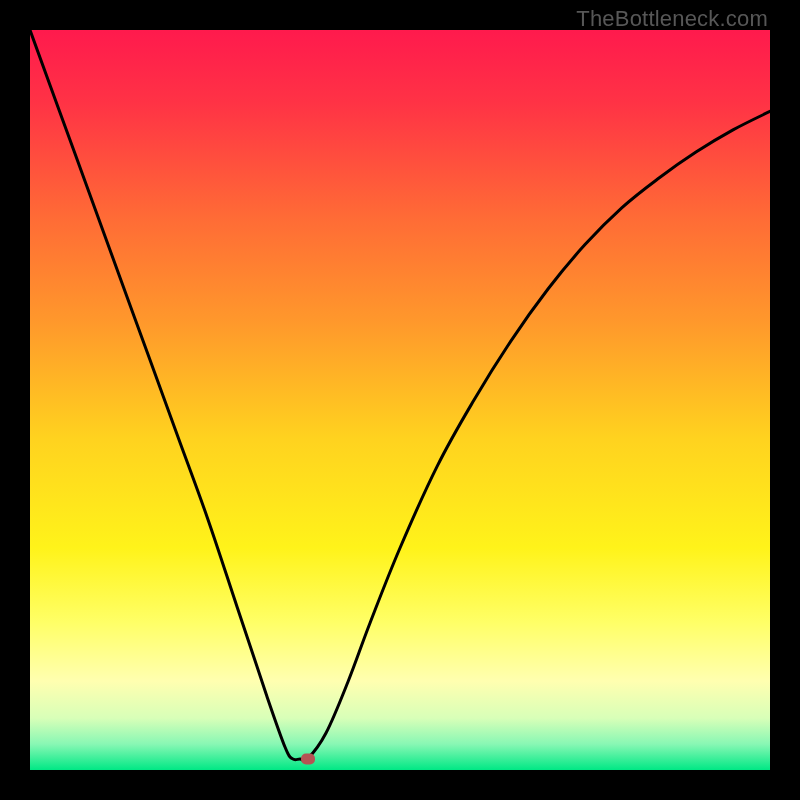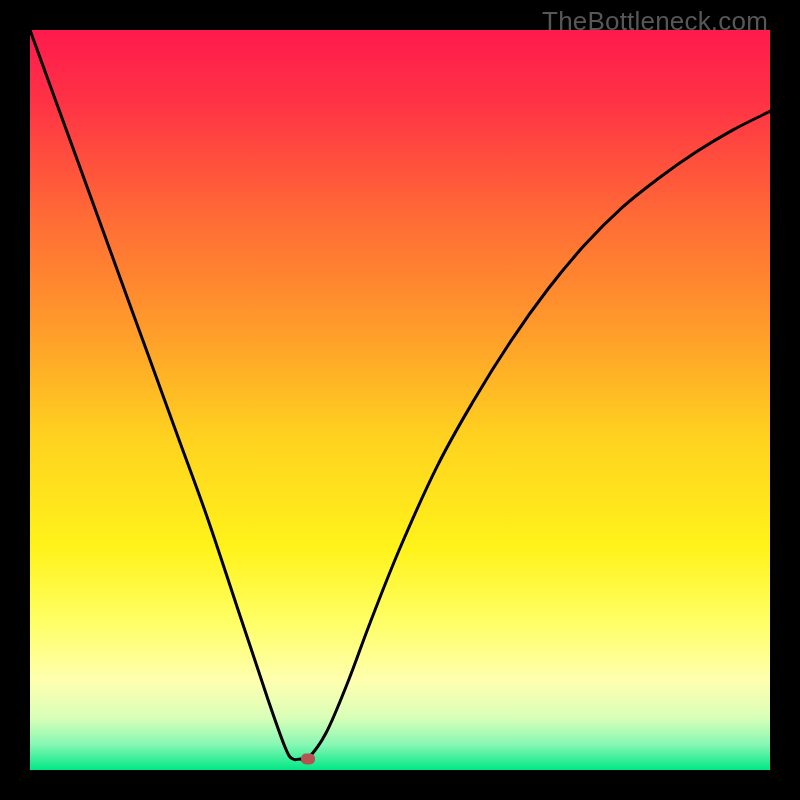--- a/index.html
+++ b/index.html
@@ -24,21 +24,21 @@
     left: 0;
     top: 0;
     width: 740px;
     height: 740px;
   }
   .watermark {
     position: absolute;
     top: 6px;
     right: 32px;
     color: #575757;
-    font-size: 26px;
+    font-size: 22px;
     font-weight: 500;
     letter-spacing: 0.2px;
     font-family: Arial, Helvetica, sans-serif;
   }
   .marker {
     position: absolute;
     width: 14px;
     height: 11px;
     border-radius: 5px;
     transform: translate(-50%, -50%);

